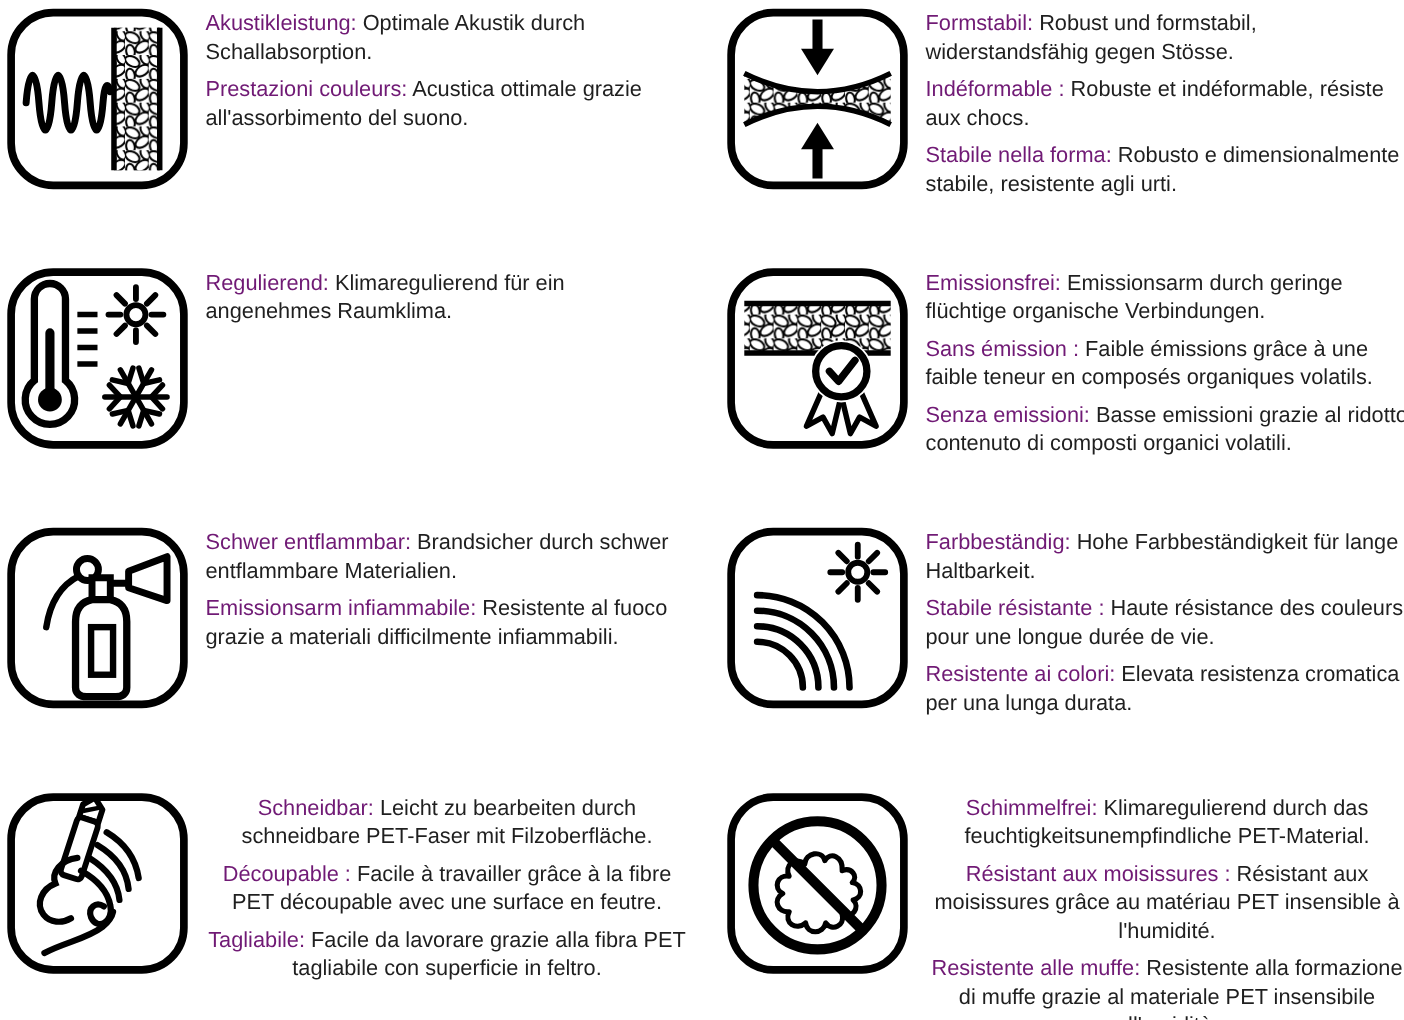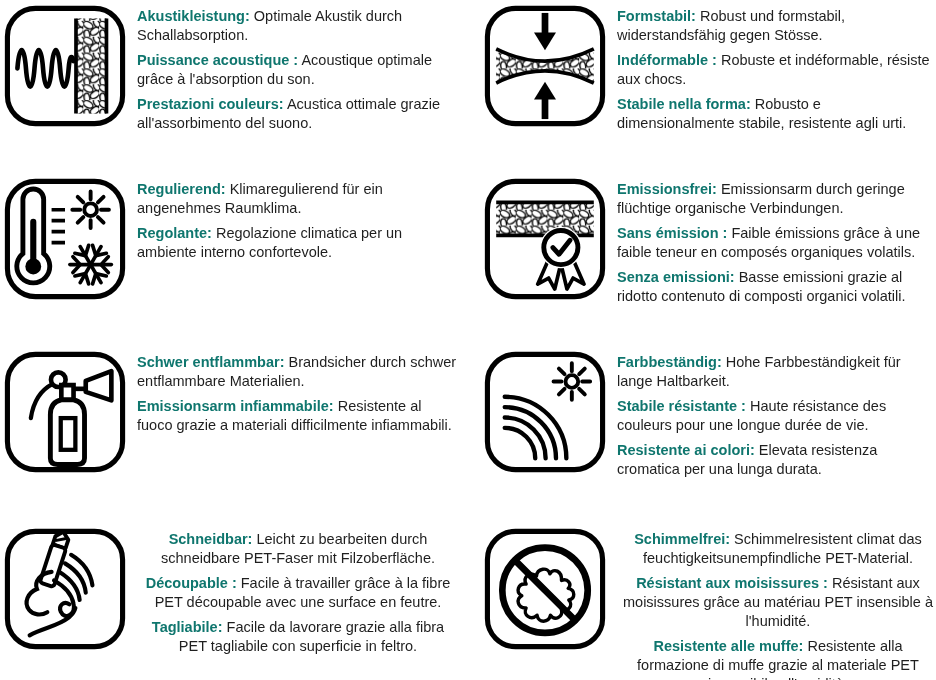--- a/index.html
+++ b/index.html
@@ -19,21 +19,21 @@
   .cell:nth-child(-n+2){padding-top:5px;}
   .cell:nth-child(n+3){padding-top:8px;}
   .cell:nth-child(n+5){padding-top:11px;}
   .cell:nth-child(n+7){padding-top:18px;text-align:center;}
   .cell:nth-child(even){padding-left:12px;}
   .icon{flex:0 0 122px;width:122px;height:122px;}
   .icon svg{display:block;}
   .txt{flex:0 1 auto;width:322px;padding-top:2px;}
   .txt p{margin:0 0 6px 0;font-size:14.5px;line-height:19px;letter-spacing:0;}
   .txt p:last-child{margin-bottom:0;}
-  .txt b{font-weight:700;color:#0f766e;}
+  .txt b{font-weight:400;color:#701a75;}
 </style>
 </head>
 <body>
 
 <svg width="0" height="0" style="position:absolute" aria-hidden="true">
   <defs>
     <pattern id="fiber" width="13" height="13" patternUnits="userSpaceOnUse">
       <ellipse cx="4" cy="3.5" rx="4.2" ry="2.6" fill="none" stroke="#000" stroke-width="1.1" transform="rotate(28 4 3.5)"></ellipse>
       <ellipse cx="9.5" cy="8.5" rx="4.2" ry="2.6" fill="none" stroke="#000" stroke-width="1.1" transform="rotate(-35 9.5 8.5)"></ellipse>
       <ellipse cx="3" cy="11" rx="3.6" ry="2.3" fill="none" stroke="#000" stroke-width="1.1" transform="rotate(80 3 11)"></ellipse>
@@ -49,21 +49,20 @@
       <div class="icon">
         <svg width="122" height="122" viewBox="0 0 100 100">
           <rect x="2.8" y="2.8" width="94.4" height="94.4" rx="23" fill="#fff" stroke="#000" stroke-width="4.2"></rect>
           <rect x="59" y="11" width="25" height="78" fill="url(#fiber)"></rect>
           <path d="M59 11 V89 M84 11 V89" stroke="#000" stroke-width="3" fill="none"></path>
           <path d="M11 52 C12.5 32 16.5 32 18 52 C19.5 72 23.5 72 25 52 C26.5 32 30.5 32 32 52 C33.5 72 37.5 72 39 52 C40.5 32 44.5 32 46 52 C47.5 72 51.5 72 53 52 C53.8 42 55.5 40 57 46" fill="none" stroke="#000" stroke-width="3.8" stroke-linecap="round"></path>
         </svg>
       </div>
       <div class="txt">
         <p><b>Akustikleistung:</b> <span>Optimale Akustik durch Schallabsorption.</span></p>
-        <p><b>Puissance acoustique :</b> <span>Acoustique optimale grâce à l'absorption du son.</span></p>
         <p><b>Prestazioni couleurs:</b> <span>Acustica ottimale grazie all'assorbimento del suono.</span></p>
       </div>
     </div>
 
     <div class="cell">
       <div class="icon">
         <svg width="122" height="122" viewBox="0 0 100 100">
           <rect x="2.8" y="2.8" width="94.4" height="94.4" rx="23" fill="#fff" stroke="#000" stroke-width="4.2"></rect>
           <path d="M10 36 Q50 56 90 36 L90 64 Q50 44 10 64 Z" fill="url(#fiber)"></path>
           <path d="M10 36 Q50 56 90 36" fill="none" stroke="#000" stroke-width="3"></path>
@@ -108,21 +107,20 @@
             <g transform="rotate(120 71 71)">
                 <path d="M54 71 H88"></path>
                 <path d="M85.5 64.5 L79.5 71 L85.5 77.5"></path>
                 <path d="M56.5 77.5 L62.5 71 L56.5 64.5"></path>
               </g>
           </g>
         </svg>
       </div>
       <div class="txt">
         <p><b>Regulierend:</b> <span>Klimaregulierend für ein angenehmes Raumklima.</span></p>
-        <p><b>Regolante:</b> <span>Regolazione climatica per un ambiente interno confortevole.</span></p>
       </div>
     </div>
 
     <div class="cell">
       <div class="icon">
         <svg width="122" height="122" viewBox="0 0 100 100">
           <rect x="2.8" y="2.8" width="94.4" height="94.4" rx="23" fill="#fff" stroke="#000" stroke-width="4.2"></rect>
           <rect x="10" y="20" width="80" height="27" fill="url(#fiber)"></rect>
           <path d="M10 20 H90 M10 47 H90" stroke="#000" stroke-width="3"></path>
           <g stroke="#000" stroke-width="3" stroke-linejoin="round" fill="#fff">
@@ -213,20 +211,20 @@
     <div class="cell">
       <div class="icon">
         <svg width="122" height="122" viewBox="0 0 100 100">
           <rect x="2.8" y="2.8" width="94.4" height="94.4" rx="23" fill="#fff" stroke="#000" stroke-width="4.2"></rect>
           <path d="M63.5 43 C68.5 41 72.5 46 69 49.5 C75 50.5 75 58 69.5 59 C73.5 63 69 69.5 63.5 67 C65 73 58 76.5 54.5 71.5 C53 78 44.5 78 43.5 71.5 C38.5 76 31.5 71.5 34.5 65.5 C28 66 25.5 58.5 31 55.5 C25.5 52.5 28 45 34.5 46 C31.5 40 38 35 43 39.5 C43.5 33 52.5 31.5 54 37.5 C57 32.5 64 35 63.5 43 Z" fill="#fff" stroke="#000" stroke-width="2.8" stroke-linejoin="round"></path>
           <circle cx="50" cy="51" r="35" fill="none" stroke="#000" stroke-width="5.5"></circle>
           <path d="M25.5 26.5 L74.5 75.5" stroke="#000" stroke-width="5.5" stroke-linecap="round"></path>
         </svg>
       </div>
       <div class="txt">
-        <p><b>Schimmelfrei:</b> <span>Schimmelresistent climat das feuchtigkeitsunempfindliche PET-Material.</span></p>
+        <p><b>Schimmelfrei:</b> <span>Klimaregulierend durch das feuchtigkeitsunempfindliche PET-Material.</span></p>
         <p><b>Résistant aux moisissures :</b> <span>Résistant aux moisissures grâce au matériau PET insensible à l'humidité.</span></p>
         <p><b>Resistente alle muffe:</b> <span>Resistente alla formazione di muffe grazie al materiale PET insensibile all'umidità.</span></p>
       </div>
     </div>
 
   </div>
 </div>
 
 </body></html>

